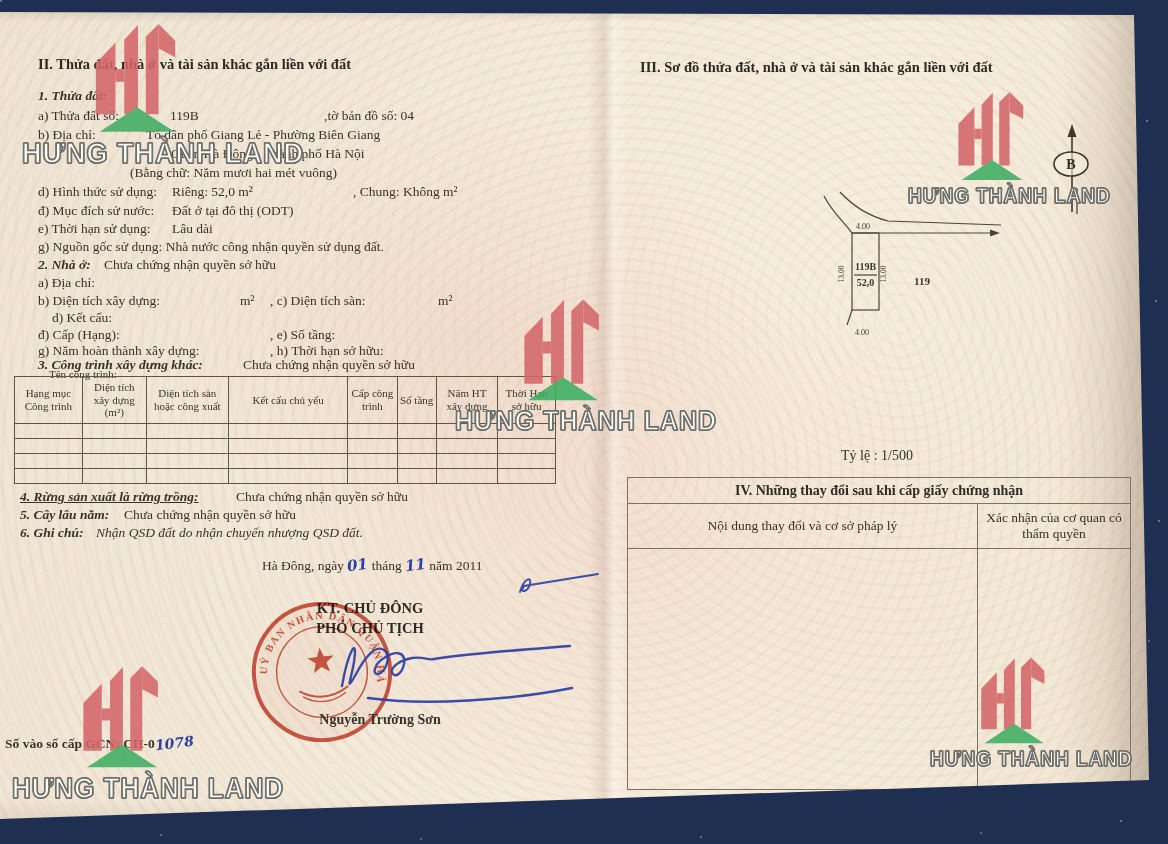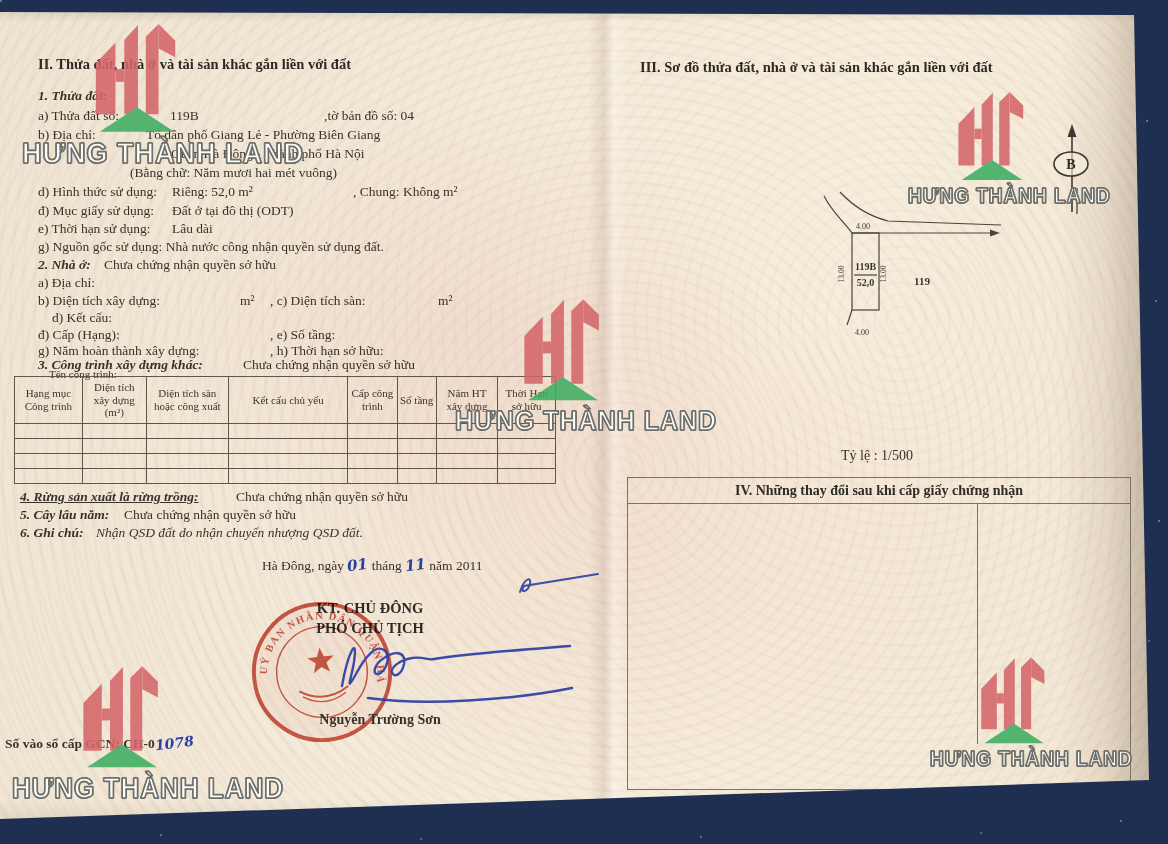--- a/index.html
+++ b/index.html
@@ -107,21 +107,21 @@
 
   <div class="t" style="left:130px;top:165px;">(Bằng chữ: Năm mươi hai mét vuông)</div>
 
   <div class="t" style="left:38px;top:184px;width:520px;">
     <span class="seg" style="left:0;">d) Hình thức sử dụng:</span>
     <span class="seg" style="left:134px;">Riêng: 52,0 m²</span>
     <span class="seg" style="left:315px;">, Chung: Không m²</span>
   </div>
 
   <div class="t" style="left:38px;top:203px;width:520px;">
-    <span class="seg" style="left:0;">đ) Mục giấy sử dụng:</span>
+    <span class="seg" style="left:0;">đ) Mục đích sử nước:</span>
     <span class="seg" style="left:134px;">Đất ở tại đô thị (ODT)</span>
   </div>
 
   <div class="t" style="left:38px;top:221px;width:520px;">
     <span class="seg" style="left:0;">e) Thời hạn sử dụng:</span>
     <span class="seg" style="left:134px;">Lâu dài</span>
   </div>
 
   <div class="t" style="left:38px;top:239px;">g) Nguồn gốc sử dụng: Nhà nước công nhận quyền sử dụng đất.</div>
 
@@ -301,20 +301,24 @@
       <text x="69.5" y="84" text-anchor="middle" font-size="10" font-weight="bold">119B</text>
       <text x="69.5" y="100" text-anchor="middle" font-size="10" font-weight="bold">52,0</text>
       <text x="118" y="99" font-size="11" font-weight="bold">119</text>
     </g>
   </svg>
 
   <div class="t" style="left:792px;top:447px;width:170px;text-align:center;font-size:14px;">Tỷ lệ : 1/500</div>
 
   <div class="iv-table">
     <div class="iv-title">IV. Những thay đổi sau khi cấp giấy chứng nhận</div>
+    <div class="iv-head">
+      <div class="col1">Nội dung thay đổi và cơ sở pháp lý</div>
+      <div class="col2">Xác nhận của cơ quan có thẩm quyền</div>
+    </div>
     <div class="iv-body">
       <div class="col1"></div>
       <div class="col2"></div>
     </div>
   </div>
 
   <div class="wm" style="left:22px;top:12px;width:230px;">
     <svg width="98" height="126" viewBox="0 0 100 128">
         <use href="#ht-logo"></use>
       </svg>

